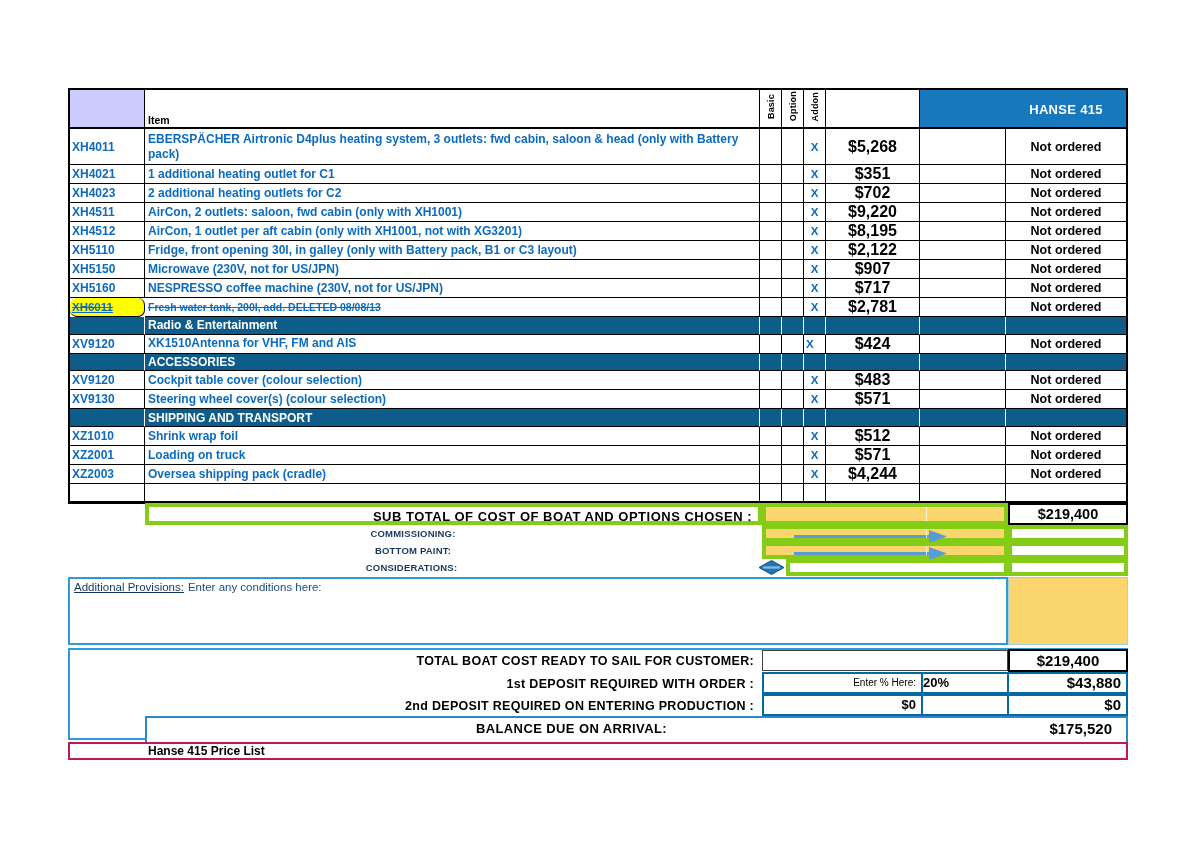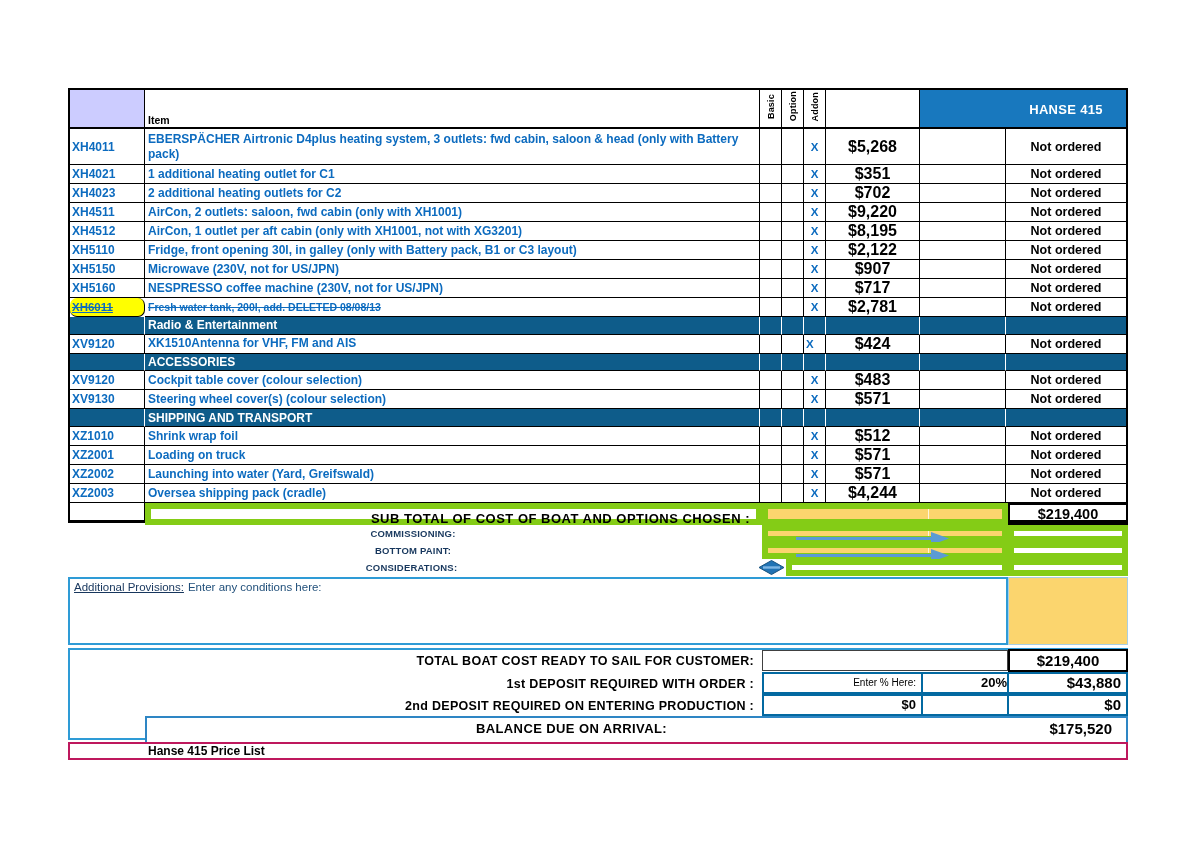--- a/index.html
+++ b/index.html
@@ -33,21 +33,21 @@
   tr.sec td{background:#0E5C8A;border-right:1px solid #fff;border-bottom:1px solid #000;color:#fff;}
   tr.sec td.item{font-size:12px;font-weight:bold;}
   tr.sec td:last-child{border-right:none;}
   tr.deleted td.code{background:#FFFF00;text-decoration:underline line-through;font-size:11.5px;border-radius:7px;}
   tr.deleted td.item{text-decoration:line-through;font-size:10.5px;}
 
   
   .cell{position:absolute;box-sizing:border-box;}
   .gold{background:#FBD56E;}
   .gold-split::after{content:"";position:absolute;left:160px;top:0;bottom:0;width:1px;background:rgba(255,255,255,.75);}
-  .blk1{border:6px solid #84cc16;}
+  .blk1{border:4px solid #84cc16;}
   .blk2{border:2px solid #000;}
   .stl-label{font-size:13px;font-weight:bold;color:#000;letter-spacing:.5px;text-align:right;padding-right:6px;}
   .aux-label{font-size:9.5px;font-weight:bold;color:#17375D;text-align:center;letter-spacing:.2px;}
   .big-val{font-size:14.5px;font-weight:bold;color:#000;text-align:center;}
   .t-label{font-size:12.5px;font-weight:bold;color:#000;text-align:right;letter-spacing:.3px;}
   .dep{border:2px solid #0369a1;background:#fff;}
   .rt{text-align:right;padding-right:5px;}
   .prov-box{border:2px solid #2E9BD6;background:#fff;padding:2px 4px;font-size:11.5px;}
   .prov-title{color:#17365D;text-decoration:underline;}
   .prov-hint{color:#1F4E79;margin-left:4px;}
@@ -248,30 +248,20 @@
           <td class="code">XZ2001</td>
           <td class="item">Loading on truck</td>
           <td class="sm"></td>
           <td class="sm"></td>
           <td class="sm">X</td>
           <td class="price">$571</td>
           <td class="mid"></td>
           <td class="status">Not ordered</td>
         </tr>
         <tr>
-          <td class="code">XZ2002</td>
-          <td class="item">Launching into water (Yard, Greifswald)</td>
-          <td class="sm"></td>
-          <td class="sm"></td>
-          <td class="sm">X</td>
-          <td class="price">$571</td>
-          <td class="mid"></td>
-          <td class="status">Not ordered</td>
-        </tr>
-        <tr>
           <td class="code">XZ2003</td>
           <td class="item">Oversea shipping pack (cradle)</td>
           <td class="sm"></td>
           <td class="sm"></td>
           <td class="sm">X</td>
           <td class="price">$4,244</td>
           <td class="mid"></td>
           <td class="status">Not ordered</td>
         </tr>
         <tr>
@@ -323,21 +313,21 @@
   <div class="cell gold" style="left:1008px;top:577px;width:120px;height:68px;border:1px solid #A8CFE4;"></div>
 
   <div class="cell outer-blue" style="left:68px;top:648px;width:1060px;height:92px;"></div>
 
   <div class="cell t-label" style="left:70px;top:652px;width:684px;height:18px;line-height:18px;">TOTAL BOAT COST READY TO SAIL FOR CUSTOMER:</div>
   <div class="cell" style="left:762px;top:650px;width:246px;height:21px;border:1px solid #404040;background:#fff;"></div>
   <div class="cell blk2 big-val" style="left:1008px;top:649px;width:120px;height:23px;line-height:19px;font-size:15px;">$219,400</div>
 
   <div class="cell t-label" style="left:70px;top:675px;width:684px;height:18px;line-height:18px;">1st DEPOSIT  REQUIRED  WITH ORDER  :</div>
   <div class="cell dep rt" style="left:762px;top:672px;width:161px;height:22px;font-size:10px;line-height:18px;color:#000;">Enter % Here:</div>
-  <div class="cell dep" style="left:921px;top:672px;width:88px;height:22px;font-size:13px;font-weight:bold;text-align:right;line-height:18px;">20%</div>
+  <div class="cell dep" style="left:921px;top:672px;width:88px;height:22px;font-size:13px;font-weight:bold;text-align:left;line-height:18px;">20%</div>
   <div class="cell dep rt" style="left:1007px;top:672px;width:121px;height:22px;font-size:15px;font-weight:bold;line-height:18px;">$43,880</div>
 
   <div class="cell t-label" style="left:70px;top:697px;width:684px;height:18px;line-height:18px;">2nd DEPOSIT  REQUIRED  ON  ENTERING  PRODUCTION  :</div>
   <div class="cell dep rt" style="left:762px;top:694px;width:161px;height:22px;font-size:13px;font-weight:bold;line-height:18px;">$0</div>
   <div class="cell dep" style="left:921px;top:694px;width:88px;height:22px;"></div>
   <div class="cell dep rt" style="left:1007px;top:694px;width:121px;height:22px;font-size:15px;font-weight:bold;line-height:18px;">$0</div>
 
   <div class="cell balance-box" style="left:145px;top:716px;width:983px;height:32px;">
     <div style="position:absolute;left:0;right:130px;top:0;bottom:0;text-align:center;font-size:13px;font-weight:bold;letter-spacing:.4px;line-height:21px;">BALANCE DUE ON ARRIVAL:</div>
     <div style="position:absolute;right:14px;top:0;bottom:0;font-size:15px;font-weight:bold;line-height:21px;">$175,520</div>

